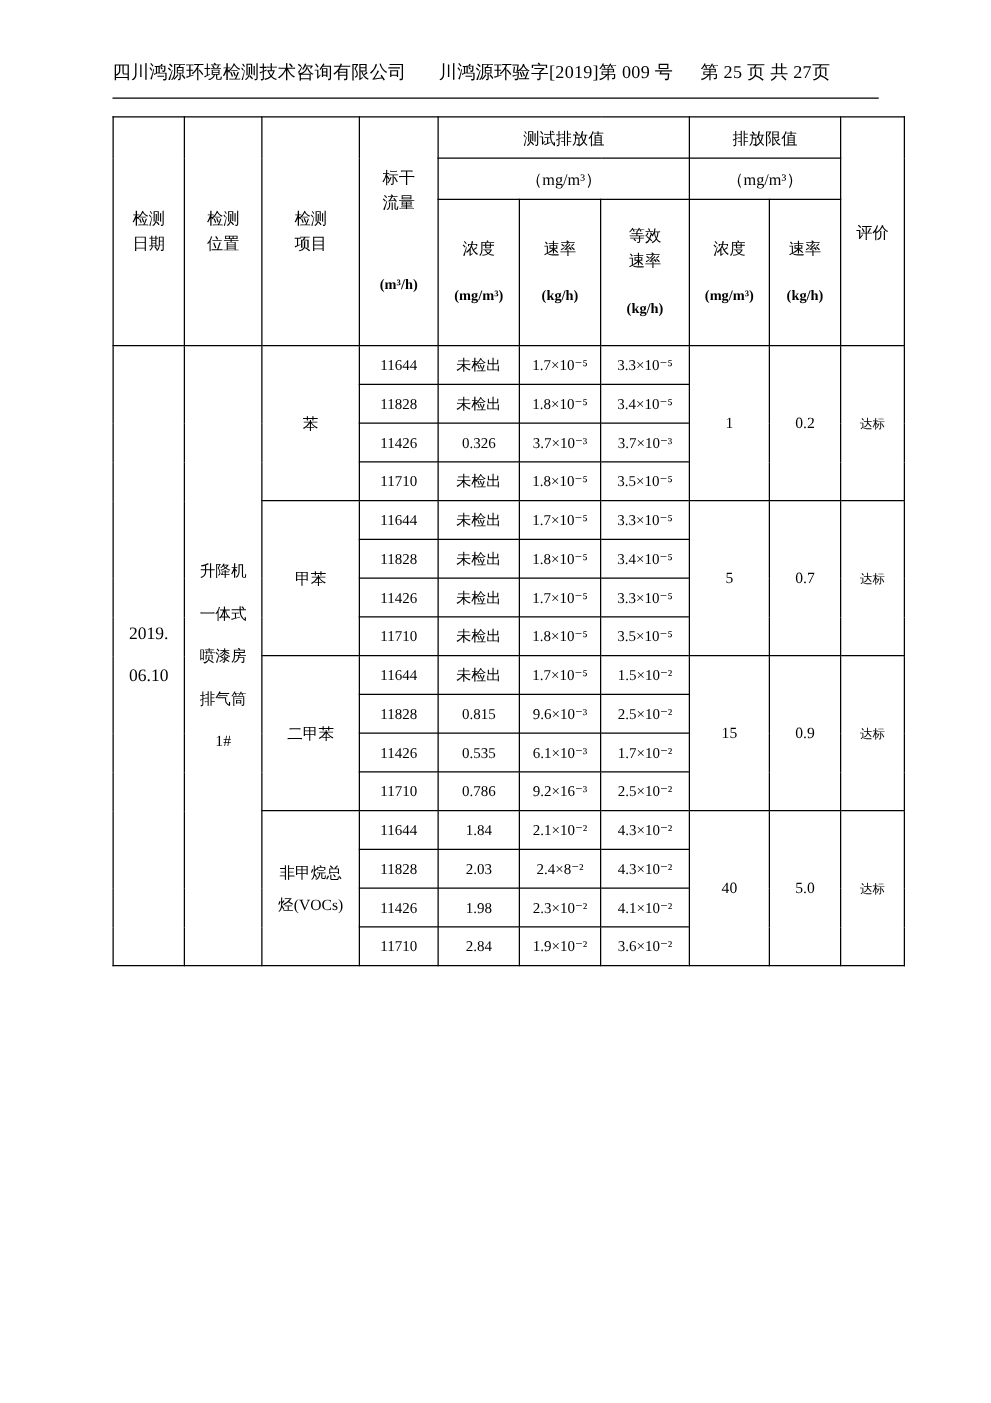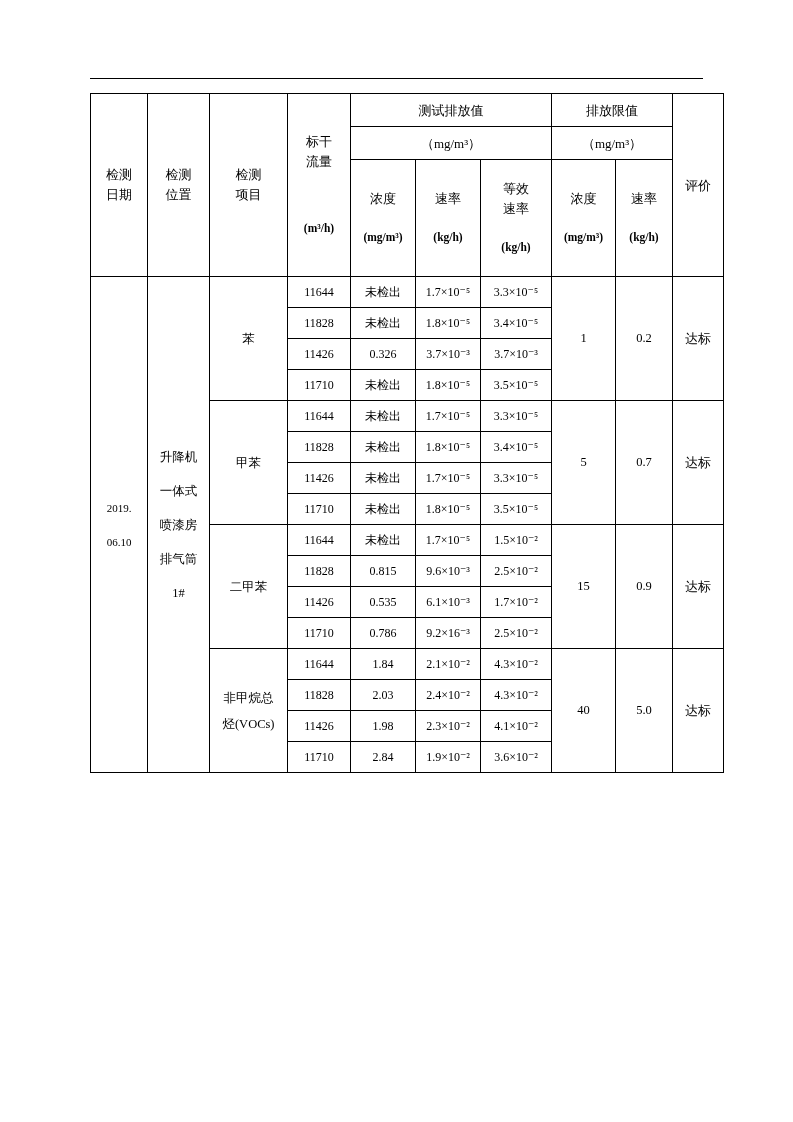--- a/index.html
+++ b/index.html
@@ -66,39 +66,44 @@
   }
   .unit {
     font-size: 11.5px;
     font-weight: bold;
     margin-top: 46px;
   }
   .vstack span { display: block; }
   .vstack { line-height: 20px; }
   .data { font-size: 12px; line-height: 30px; height: 30px; }
   .lim { font-weight: normal; font-size: 12.5px; }
-  .eval { font-size: 13px; }
+  .eval { font-size: 10px; }
   .datecell {
-    font-size: 11px;
+    font-size: 14px;
     line-height: 26px;
   }
   .posname {
     font-size: 12.5px;
     line-height: 30px;
   }
   .itemname {
     font-size: 12.5px;
     line-height: 22px;
   }
 </style>
 </head>
 <body>
 
 <div class="page">
 
+  <div class="header">
+    <span class="h-left">四川鸿源环境检测技术咨询有限公司</span>
+    <span class="h-mid">川鸿源环验字[2019]第 009 号</span>
+    <span class="h-right">第 25 页 共 27页</span>
+  </div>
   <div class="header-rule"></div>
 
   <table class="main">
     <colgroup>
       <col style="width:57px">
       <col style="width:62px">
       <col style="width:78px">
       <col style="width:63px">
       <col style="width:65px">
       <col style="width:65px">
@@ -304,21 +309,21 @@
         <td class="data">1.84</td>
         <td class="data">2.1×10⁻²</td>
         <td class="data">4.3×10⁻²</td>
         <td rowspan="4" class="lim">40</td>
         <td rowspan="4" class="lim">5.0</td>
         <td rowspan="4" class="eval">达标</td>
       </tr>
       <tr>
         <td class="data">11828</td>
         <td class="data">2.03</td>
-        <td class="data">2.4×10⁻²</td>
+        <td class="data">2.4×8⁻²</td>
         <td class="data">4.3×10⁻²</td>
       </tr>
       <tr>
         <td class="data">11426</td>
         <td class="data">1.98</td>
         <td class="data">2.3×10⁻²</td>
         <td class="data">4.1×10⁻²</td>
       </tr>
       <tr>
         <td class="data">11710</td>

